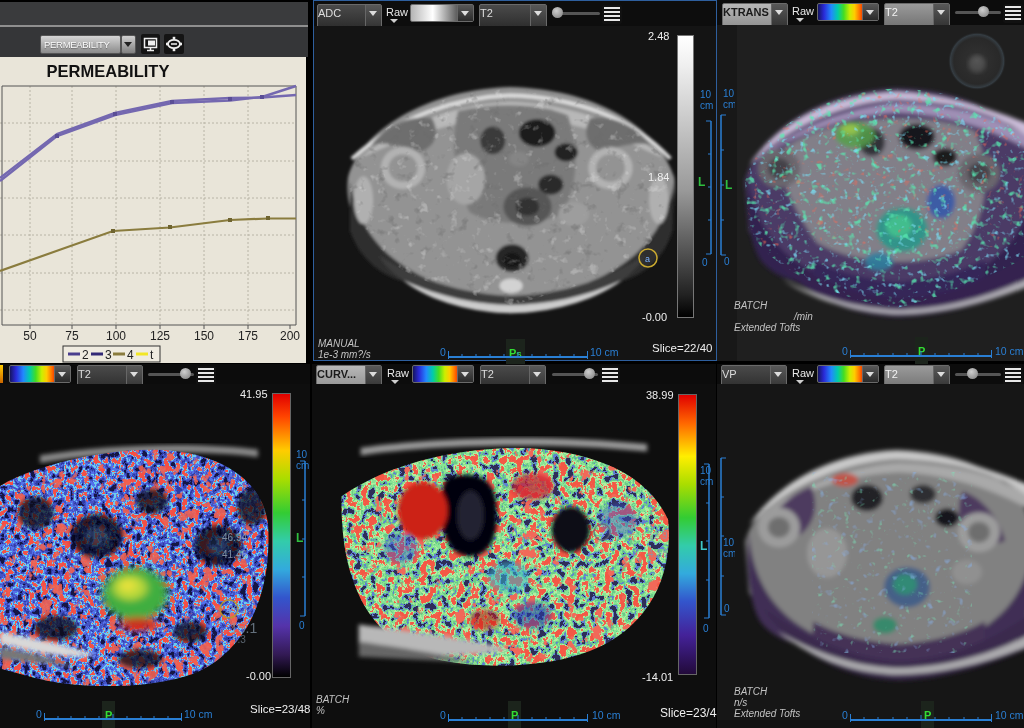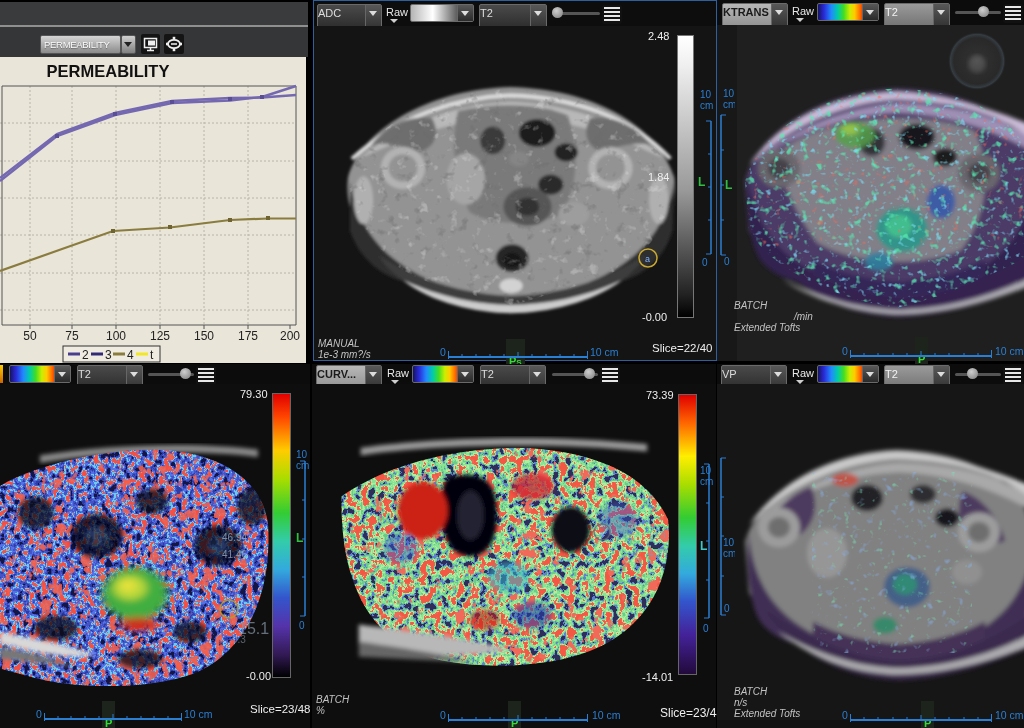--- a/index.html
+++ b/index.html
@@ -17,21 +17,21 @@
 .rainbow{background:linear-gradient(90deg,#151560,#2a2ad8 10%,#2288ff 22%,#00ccaa 33%,#44dd22 43%,#ccee00 53%,#ffcc00 61%,#ff7700 69%,#ee2200 77%,#bb1100);}
 .grayg{background:linear-gradient(90deg,#b5b5b5,#fff 35%,#666 72%,#000);}
 .slider{position:absolute;height:18px;}
 .slider .line{position:absolute;left:0;right:0;top:8px;height:3px;background:#555;border-radius:2px;}
 .slider .knob{position:absolute;top:3px;width:11px;height:11px;border-radius:50%;background:radial-gradient(circle at 40% 35%,#cfcfcf,#7a7a7a);}
 .burger{position:absolute;width:20px;height:17px;background:#111;border-radius:2px;}
 .burger i{position:absolute;left:2px;right:2px;height:2px;background:#e8e8e8;}
 .burger{height:19px !important;}
 .btext{color:#c2c2c2;font-size:10px;position:absolute;white-space:nowrap;font-style:italic;}
 .slice{color:#eee;font-size:12px;position:absolute;}
-.pmark{position:absolute;color:#33dd33;font-size:11px;font-weight:bold;background:#1c241c;padding:16px 3px;}
+.pmark{position:absolute;color:#33dd33;font-size:11px;font-weight:bold;background:#1c241c;padding:8px 3px;}
 .scalebar{position:absolute;color:#2a7fd4;font-size:10.5px;white-space:nowrap;}
 .slice{white-space:nowrap;}
 </style>
 </head>
 <body>
 <div id="stage">
 
   <div class="abs" id="p1" style="left:0;top:0;width:308px;height:363px;">
     <div class="abs" style="left:0;top:0;width:308px;height:2px;background:#000;"></div>
     <div class="abs" style="left:0;top:2px;width:308px;height:23px;background:#3a3b3d;"></div>
@@ -483,26 +483,26 @@
         <path d="M 0,252 C 30,258 70,266 95,276 C 70,282 30,272 0,264 Z" fill="#d8d8d8"></path>
         <path d="M 0,268 C 25,272 55,280 75,288 L 0,280 Z" fill="#777"></path>
       </g>
       </g>
 
       <circle cx="229" cy="225" r="9" fill="none" stroke="#b89a28" stroke-width="1.5" opacity=".9"></circle>
       <text x="226" y="229" font-size="9" fill="#7ab0ff" font-family="Liberation Sans">a</text>
     </svg>
     </div>
     <div class="abs" style="left:272px;top:29px;width:19px;height:285px;border:1px solid #666;box-sizing:border-box;background:linear-gradient(#e00000,#ff4400 8%,#ffcc00 20%,#aadd00 30%,#33cc33 42%,#33ccaa 52%,#33aadd 62%,#3355cc 72%,#5533aa 82%,#331a55 92%,#000)"></div>
-    <div class="abs" style="left:240px;top:24px;color:#eee;font-size:11px;">79.30</div>
+    <div class="abs" style="left:240px;top:24px;color:#eee;font-size:11px;">41.95</div>
     <div class="abs" style="left:246px;top:306px;color:#eee;font-size:11px;">-0.00</div>
     <div class="abs" style="left:222px;top:168px;color:#99aabb;font-size:10px;opacity:.8;">46.94</div>
     <div class="abs" style="left:222px;top:185px;color:#99aabb;font-size:10px;opacity:.8;">41.46</div>
     <div class="abs" style="left:228px;top:240px;color:#8899aa;font-size:10px;opacity:.7;">26.2</div>
-    <div class="abs" style="left:230px;top:256px;color:#8899aa;font-size:16px;opacity:.7;margin-left:8px;">15.1</div>
+    <div class="abs" style="left:230px;top:256px;color:#8899aa;font-size:14px;opacity:.7;">15.1</div>
     <div class="abs" style="left:232px;top:270px;color:#8899aa;font-size:10px;opacity:.6;">9.3</div>
     <svg class="abs" style="left:296px;top:85px;" width="14" height="190" viewBox="0 0 14 190">
       <line x1="9" y1="12" x2="9" y2="167" stroke="#2a7fd4" stroke-width="1.5"></line>
       <g stroke="#2a7fd4">
           <line x1="4" y1="12" x2="9" y2="12"></line>
           <line x1="4" y1="167" x2="9" y2="167"></line>
           <line x1="6" y1="51" x2="9" y2="51"></line>
           <line x1="6" y1="90" x2="9" y2="90"></line>
           <line x1="6" y1="128" x2="9" y2="128"></line>
         </g>
@@ -601,23 +601,23 @@
       <g filter="url(#b5s)">
         <path d="M 28,250 C 90,258 150,266 185,276 C 150,286 80,282 28,272 Z" fill="#b8b8b8"></path>
         <path d="M 28,268 C 70,274 120,282 150,290 L 28,284 Z" fill="#666"></path>
       </g>
       </g>
       <circle cx="290" cy="148" r="8" fill="none" stroke="#667" stroke-width="1.5" opacity=".8"></circle>
       <text x="287" y="152" font-size="8" fill="#7ab0ff" font-family="Liberation Sans">a</text>
     </svg>
     </div>
     <div class="abs" style="left:366px;top:30px;width:19px;height:281px;border:1px solid #666;box-sizing:border-box;background:linear-gradient(#e00000,#ff6600 10%,#ffee00 22%,#aadd00 32%,#33cc33 44%,#33ccaa 54%,#33aadd 64%,#3355cc 74%,#442299 86%,#220a3a)"></div>
-    <div class="abs" style="left:334px;top:25px;color:#eee;font-size:11px;">73.39</div>
+    <div class="abs" style="left:334px;top:25px;color:#eee;font-size:11px;">38.99</div>
     <div class="abs" style="left:330px;top:307px;color:#eee;font-size:11px;text-align:center;">-14.01</div>
-    <div class="abs" style="left:336px;top:166px;color:#8899aa;font-size:10px;opacity:.8;font-family:Liberation Serif, serif;">12.9</div>
+    <div class="abs" style="left:336px;top:166px;color:#8899aa;font-size:10px;opacity:.8;">12.9</div>
     <div class="abs" style="left:336px;top:184px;color:#8899aa;font-size:10px;opacity:.8;">4.18</div>
     <svg class="abs" style="left:388px;top:96px;" width="14" height="190" viewBox="0 0 14 190">
       <line x1="9" y1="4" x2="9" y2="158" stroke="#2a7fd4" stroke-width="1.5"></line>
       <g stroke="#2a7fd4">
           <line x1="4" y1="4" x2="9" y2="4"></line>
           <line x1="4" y1="158" x2="9" y2="158"></line>
           <line x1="6" y1="43" x2="9" y2="43"></line>
           <line x1="6" y1="81" x2="9" y2="81"></line>
           <line x1="6" y1="120" x2="9" y2="120"></line>
         </g>

